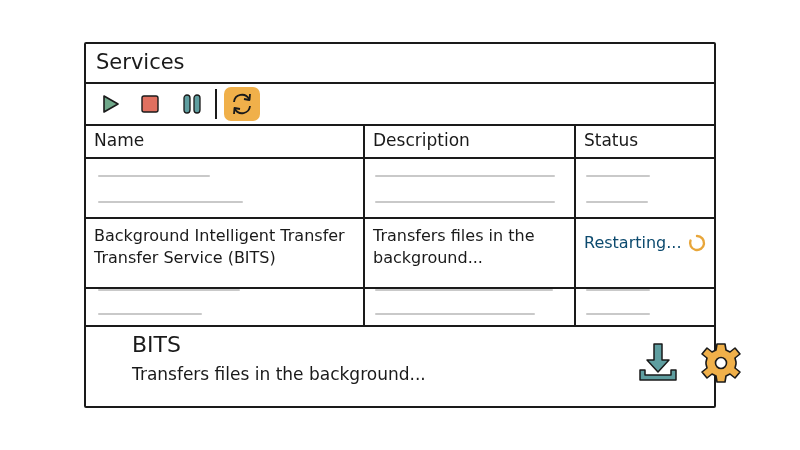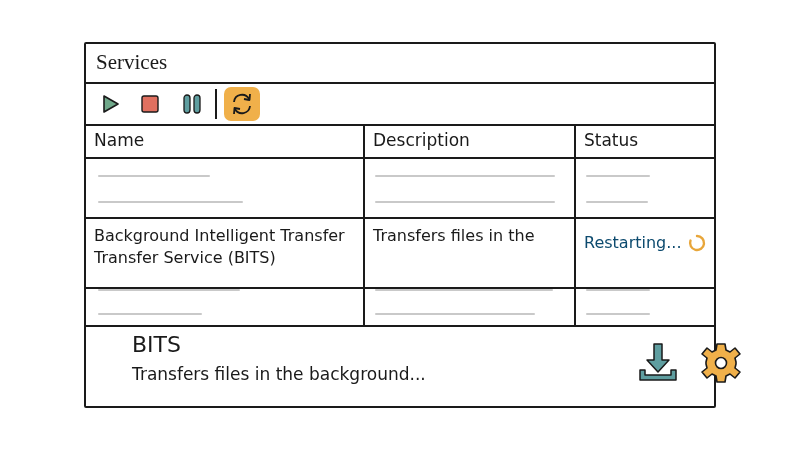--- a/index.html
+++ b/index.html
@@ -2,21 +2,21 @@
 <html><head>
 <meta charset="utf-8">
 <style>
   html, body { margin: 0; padding: 0; background: #ffffff; }
   body { width: 800px; height: 450px; position: relative; overflow: hidden;
          font-family: "DejaVu Sans", sans-serif; color: #1a1a1a; }
   .window { position: absolute; left: 84px; top: 42px; width: 632px; height: 366px;
             border: 2.5px solid #1a1a1a; border-radius: 2px; box-sizing: border-box; background: #fff; }
   .titlebar { position: absolute; left: 0; top: 0; right: 0; height: 38px;
               border-bottom: 2.5px solid #1a1a1a; }
-  .title { position: absolute; left: 10px; top: 6px; font-size: 21px; font-family: Liberation Serif, serif; }
+  .title { position: absolute; left: 10px; top: 6px; font-size: 21px; }
   .toolbar { position: absolute; left: 0; top: 40px; right: 0; height: 40px;
              border-bottom: 2.5px solid #1a1a1a; }
   .tb-btn { position: absolute; top: 4px; width: 32px; height: 32px; display: flex;
             align-items: center; justify-content: center; cursor: pointer; }
   .tb-sep { position: absolute; left: 129px; top: 5px; width: 2px; height: 30px; background: #1a1a1a; }
   .tb-active { background: #f0b04a; border-radius: 7px; }
   .grid { position: absolute; left: 0; top: 82px; right: 0; height: 198px; }
   .row { position: absolute; left: 0; right: 0; border-bottom: 2.5px solid #1a1a1a; box-sizing: border-box; }
   .cell { position: absolute; top: 0; bottom: 0; box-sizing: border-box; }
   .c1 { left: 0; width: 279px; border-right: 2.5px solid #1a1a1a; }
@@ -90,20 +90,21 @@
       </div>
     </div>
 
     <div class="row" style="top:93px;height:70px">
       <div class="cell c1 txt">
         <div>Background Intelligent Transfer</div>
         <div>Transfer Service (BITS)</div>
       </div>
       <div class="cell c2 txt">
         <div>Transfers files in the</div>
+        <div>background...</div>
       </div>
       <div class="cell c3">
         <div class="status">
           <span>Restarting...</span>
           <svg width="18" height="18" viewBox="0 0 18 18">
             <path d="M9 2 A7 7 0 1 1 2.5 6.5" fill="none" stroke="#e8a63a" stroke-width="2.4" stroke-linecap="round"></path>
           </svg>
         </div>
       </div>
     </div>

